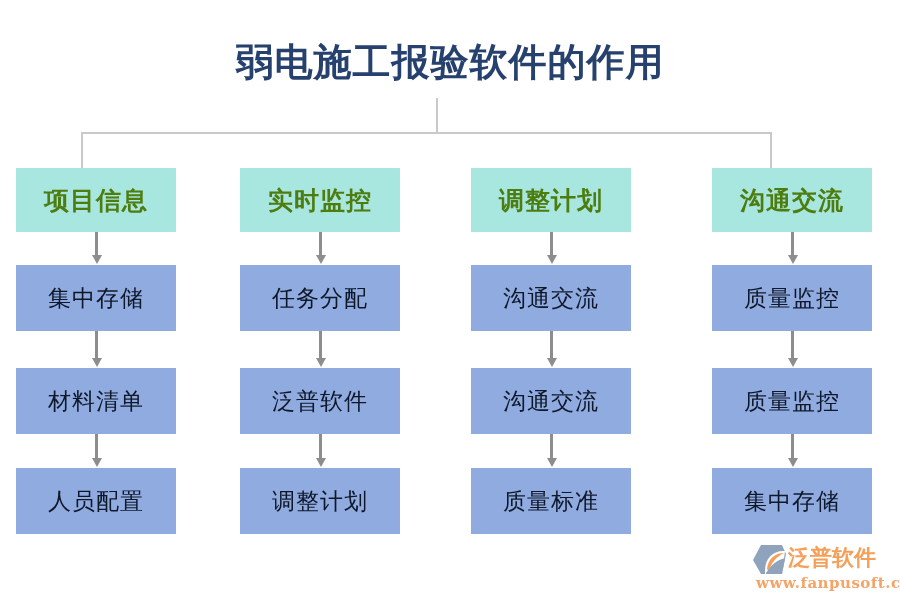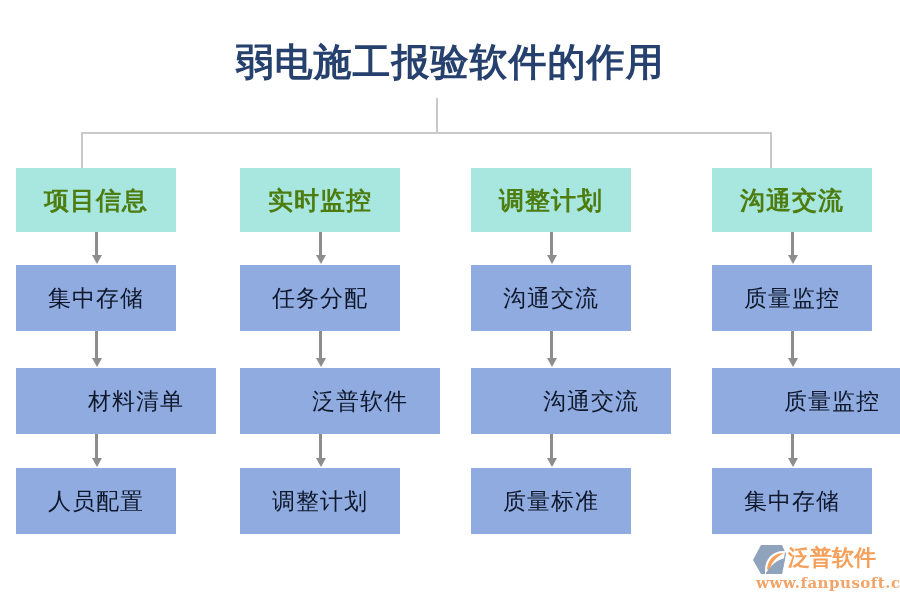--- a/index.html
+++ b/index.html
@@ -103,21 +103,21 @@
     font-size: 25px;
   }
 
   .node.item {
     background: #8fabdf;
     color: #0f172a;
     font-weight: 400;
     height: 66px;
   }
   .item-0 { top: 97px; }
-  .item-1 { top: 200px; padding-left: 40px; }
+  .item-1 { top: 200px; }
   .item-2 { top: 300px; }
 
   
   .arrow {
     position: absolute;
     left: 76px;
     width: 8px;
   }
   .arrow .shaft {
     position: absolute;

